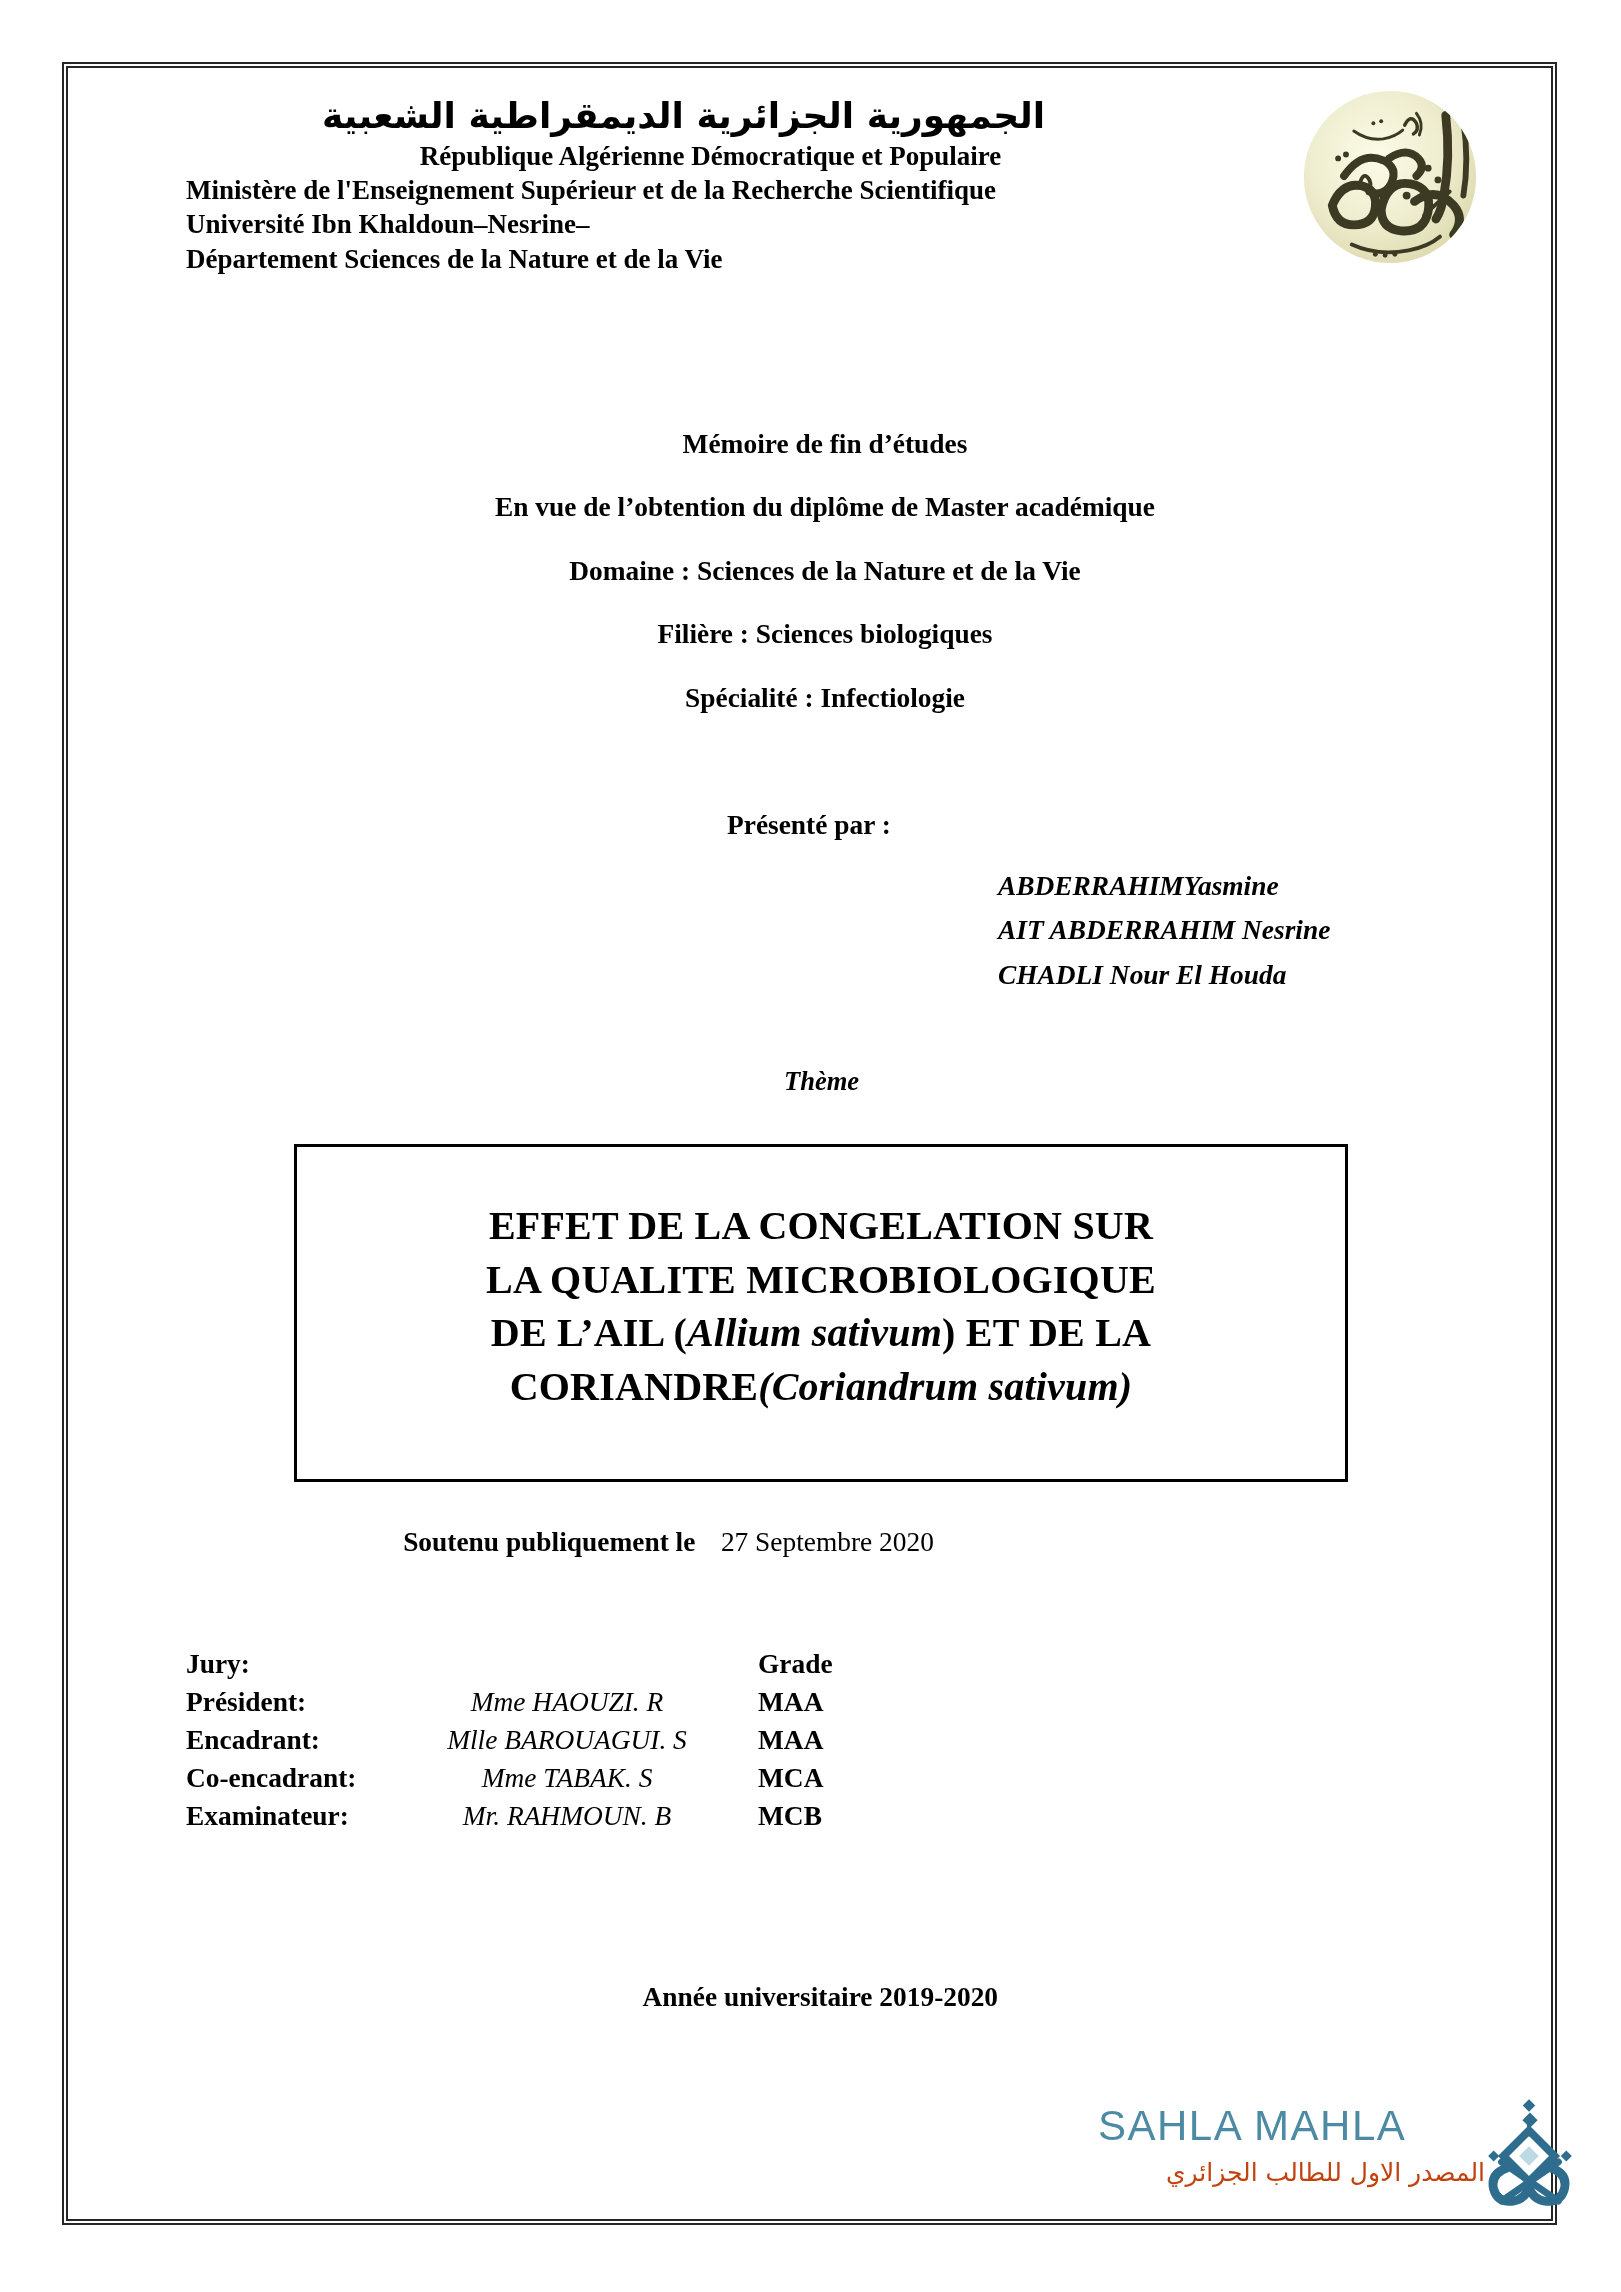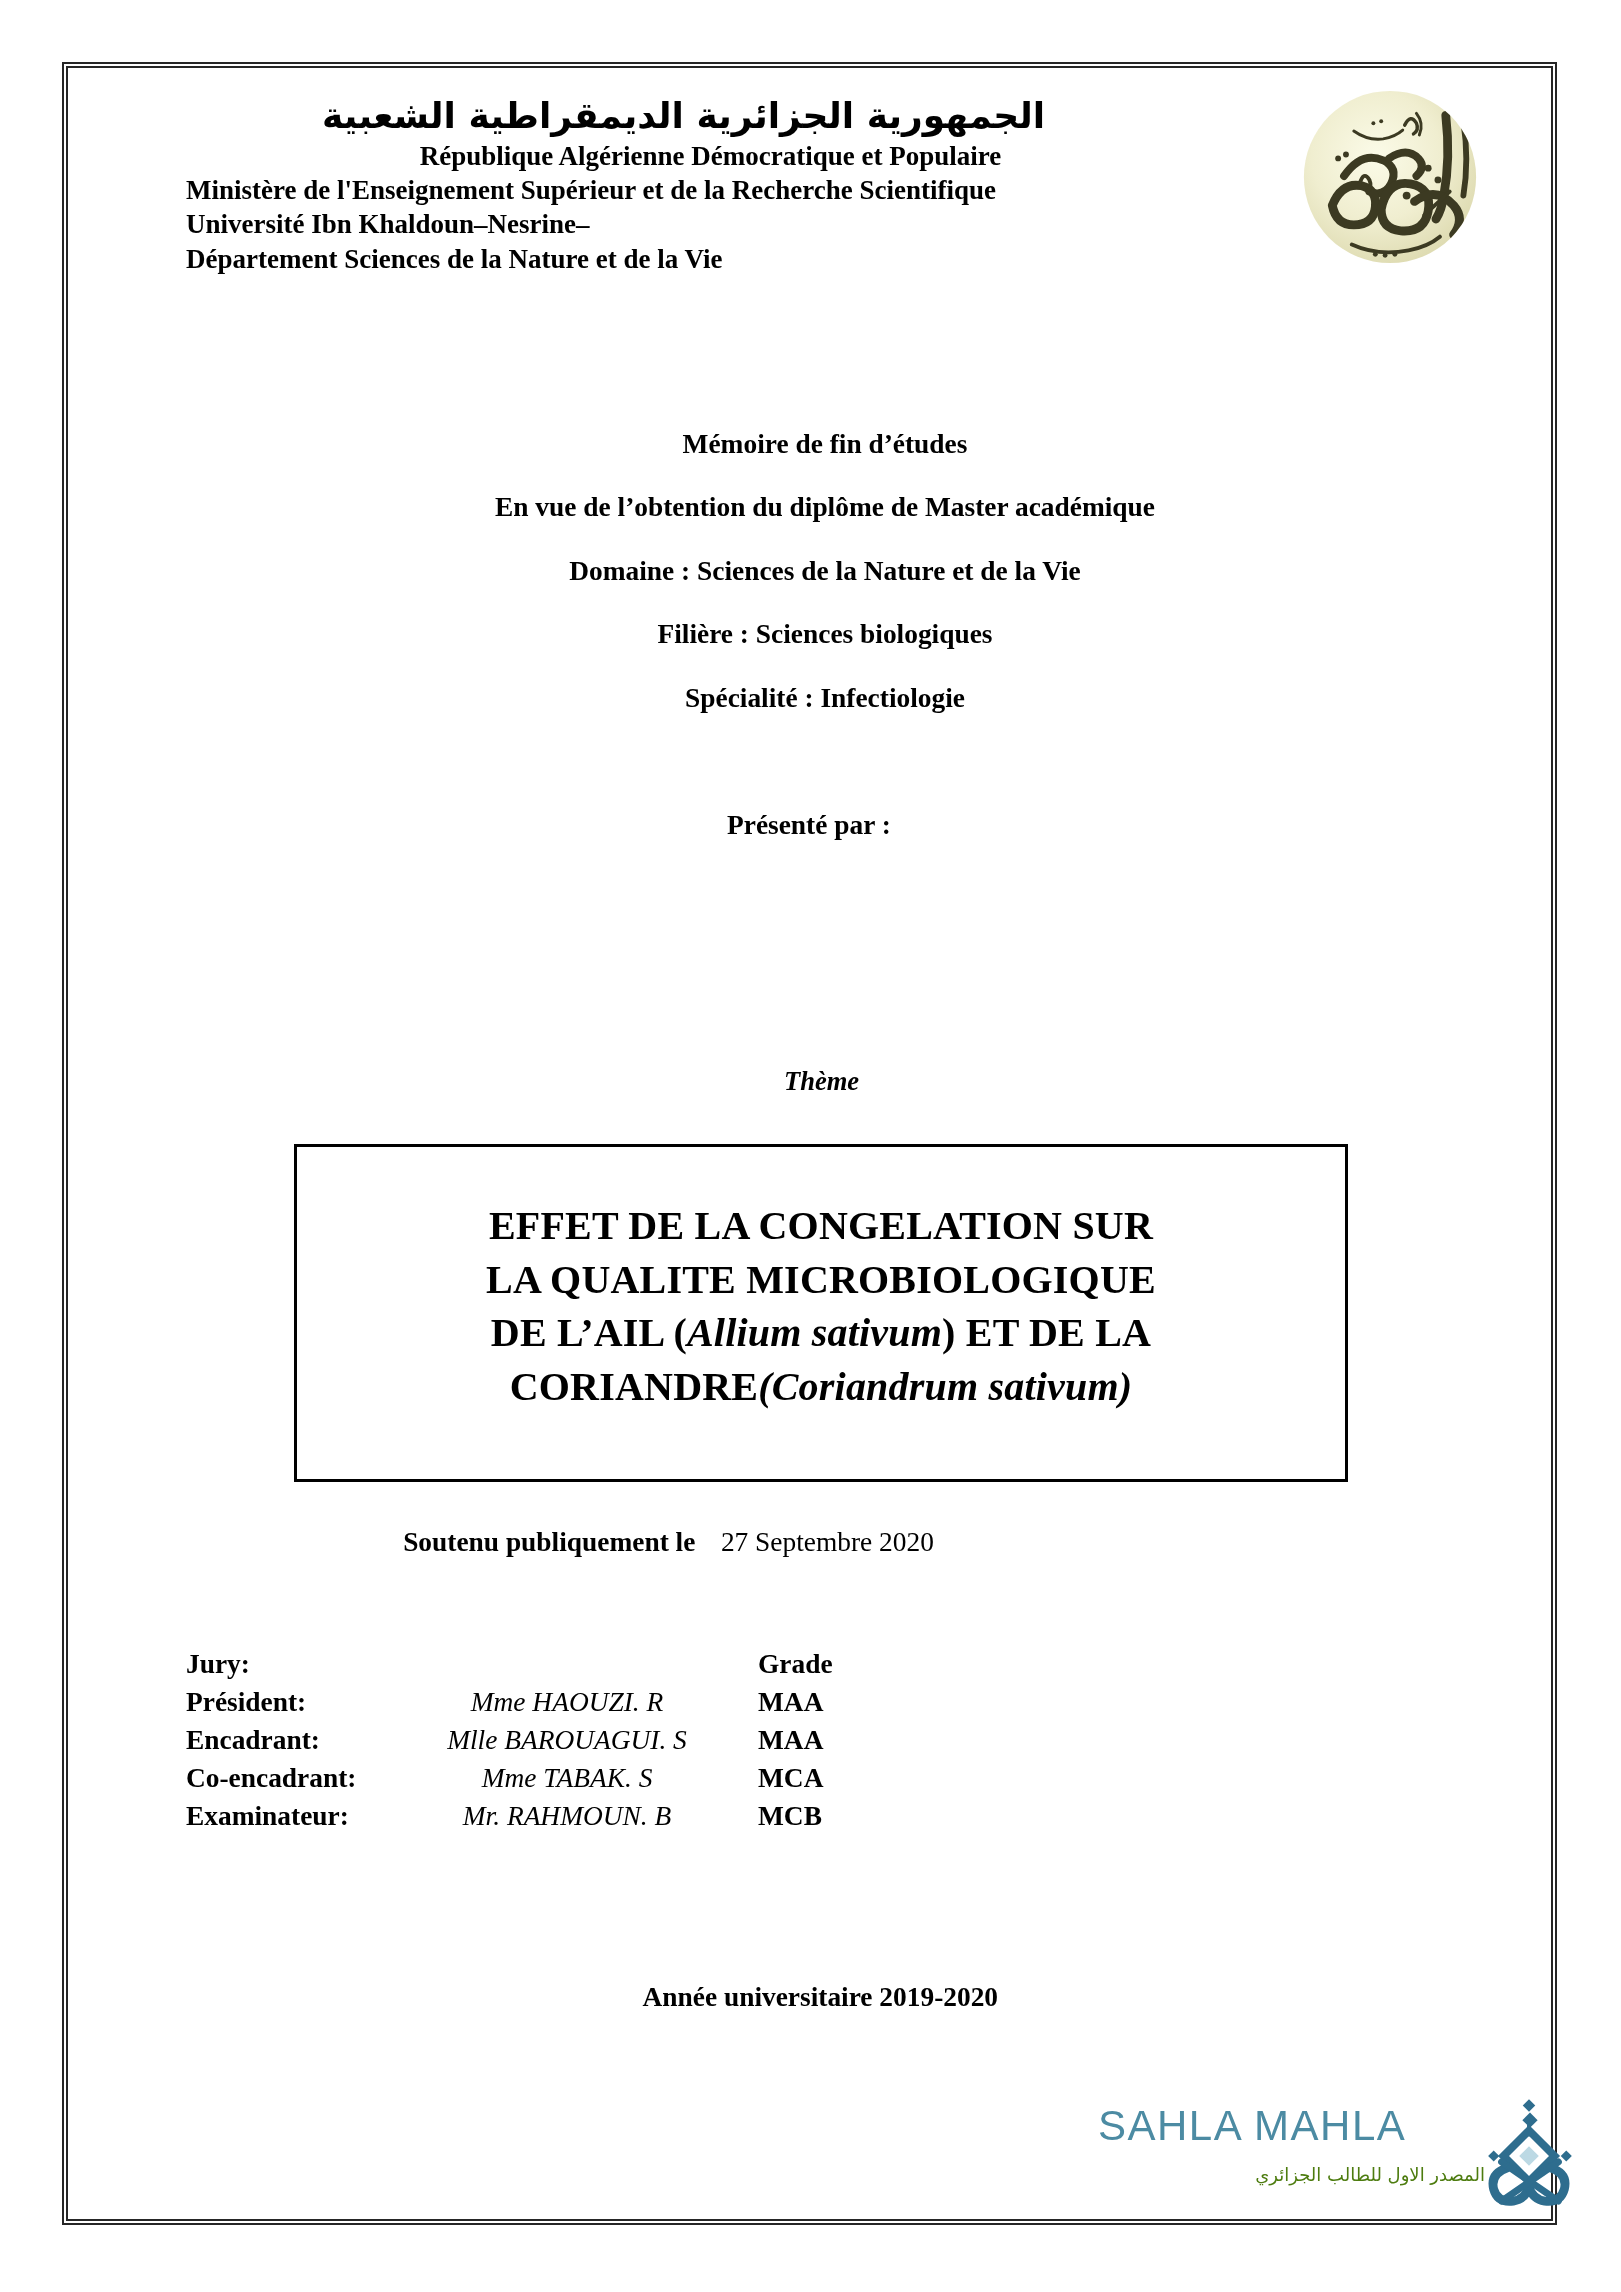--- a/index.html
+++ b/index.html
@@ -211,24 +211,24 @@
   }
   #watermark .wm-name {
     font-family: "Liberation Sans", sans-serif;
     font-size: 42px;
     letter-spacing: 1.5px;
     color: #4c8ba3;
     line-height: 1.0;
   }
   #watermark .wm-sub {
     font-family: "DejaVu Sans", sans-serif;
-    font-size: 18px;
-    color: #4d7c0f;
+    font-size: 25px;
+    color: #c2410c;
     direction: rtl;
-    margin-top: 18px;
+    margin-top: 12px;
     line-height: 1.1;
   }
   #watermark .wm-logo {
     position: absolute;
     left: 380px;
     top: -5.9px;
     width: 102px;
     height: 110px;
   }
 </style>
@@ -297,20 +297,27 @@
 
   <div class="diplome">
     <div class="line">Mémoire de fin d’études</div>
     <div class="line">En vue de l’obtention du diplôme de Master académique</div>
     <div class="line">Domaine : Sciences de la Nature et de la Vie</div>
     <div class="line">Filière : Sciences biologiques</div>
     <div class="line">Spécialité : Infectiologie</div>
   </div>
 
   <div class="presente-label">Présenté par :</div>
+  <div class="authors">
+    <div>
+      <span>ABDERRAHIM</span><span class="given">Yasmine</span>
+    </div>
+    <div>AIT ABDERRAHIM Nesrine</div>
+    <div>CHADLI Nour El Houda</div>
+  </div>
 
   <div class="theme-label">Thème</div>
 
   <div id="title-box">
     <div class="title-text">
       <div>EFFET DE LA CONGELATION SUR</div>
       <div>LA QUALITE MICROBIOLOGIQUE</div>
       <div><span>DE L’AIL (</span><span class="sci">Allium sativum</span><span>) ET DE LA</span></div>
       <div><span>CORIANDRE</span><span class="sci">(Coriandrum sativum)</span></div>
     </div>

